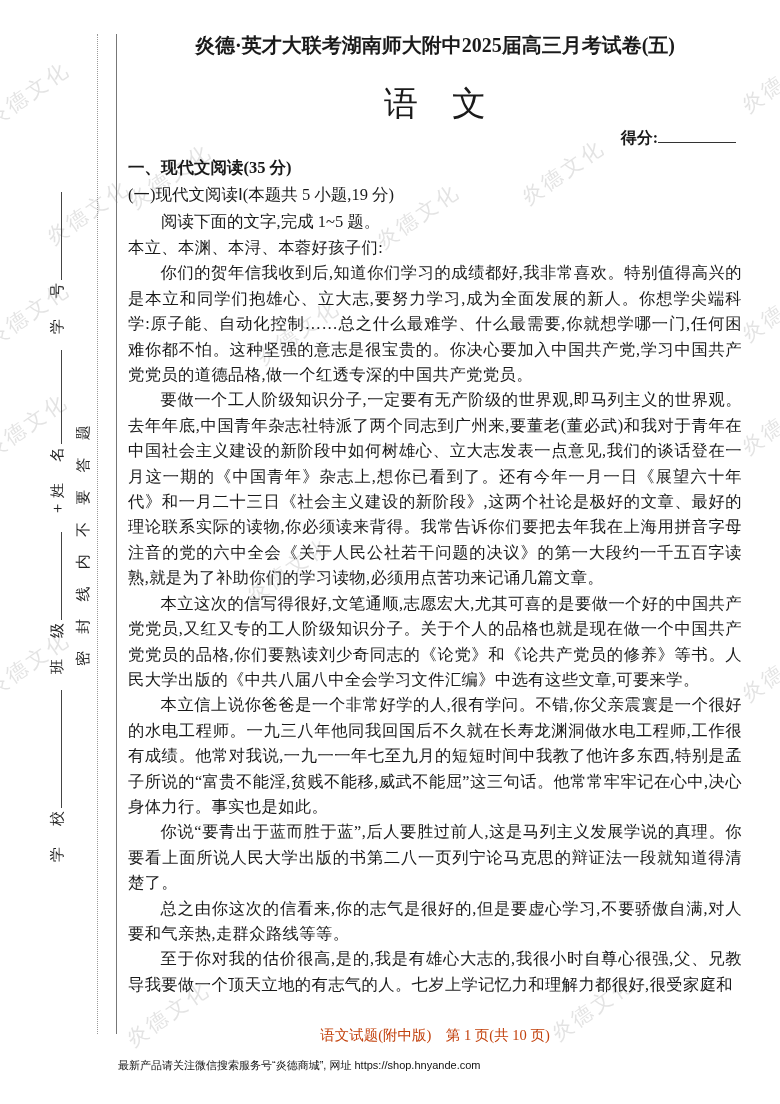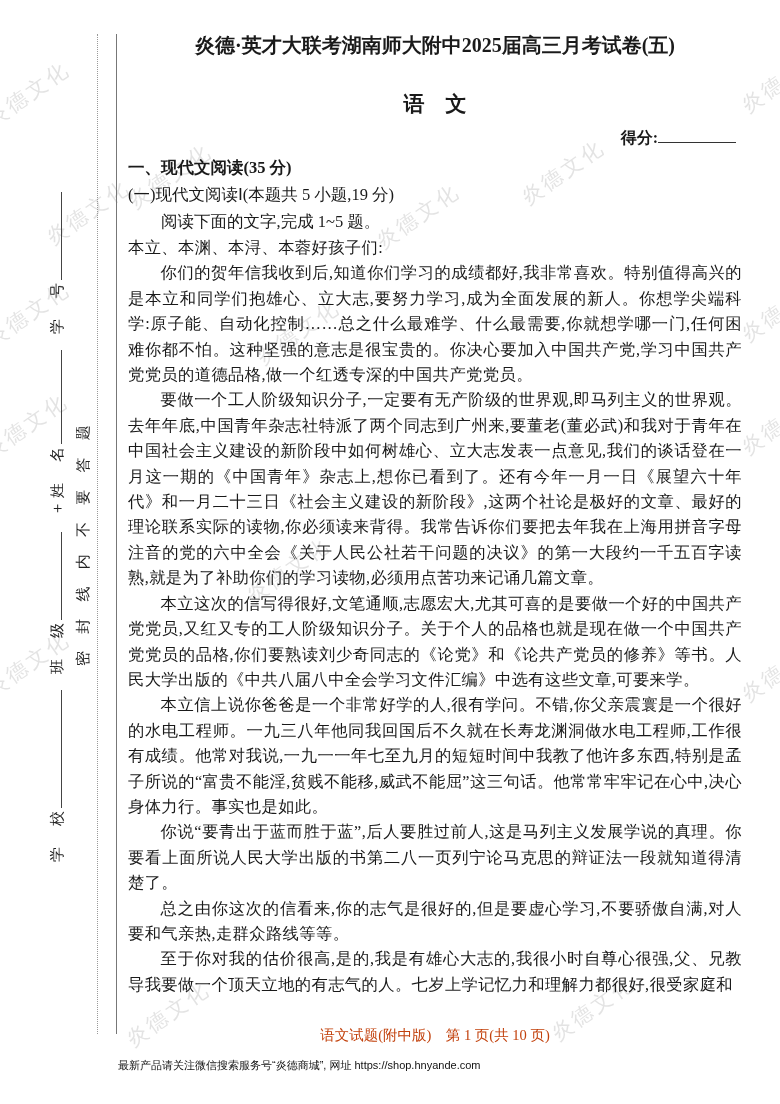--- a/index.html
+++ b/index.html
@@ -28,21 +28,21 @@
   }
   
   .wm{
     position:absolute;transform:rotate(-35deg);
     color:#d2d2d2;opacity:.6;font-size:21px;letter-spacing:3px;
     white-space:nowrap;pointer-events:none;font-family:"Liberation Serif",serif;
   }
   
   .main{position:absolute;left:128px;top:24px;width:614px;}
   .title{font-size:20px;font-weight:bold;text-align:center;line-height:30px;margin:6px 0 0 0;}
-  .subject{font-size:21px;font-weight:bold;text-align:center;line-height:36px;margin:26px 0 0 0;}
+  .subject{font-size:34px;font-weight:normal;text-align:center;line-height:36px;margin:26px 0 0 0;}
   .info{font-size:15px;text-align:center;line-height:22px;margin:22px 0 0 0;}
   .score{font-size:16px;font-weight:bold;text-align:right;margin:4px 6px 0 0;line-height:24px;}
   .score .blank{width:78px;border-bottom:1.5px solid #333;}
   .headings{margin-top:4px;font-size:16.5px;line-height:27px;}
   .h-bold{font-weight:bold;}
   .indent1{text-indent:2em;}
   .letter{font-size:16.3px;line-height:25.4px;text-align:justify;letter-spacing:.4px;}
   .letter p{margin:0;text-indent:2em;}
   .letter p.salutation{text-indent:0;}
   

